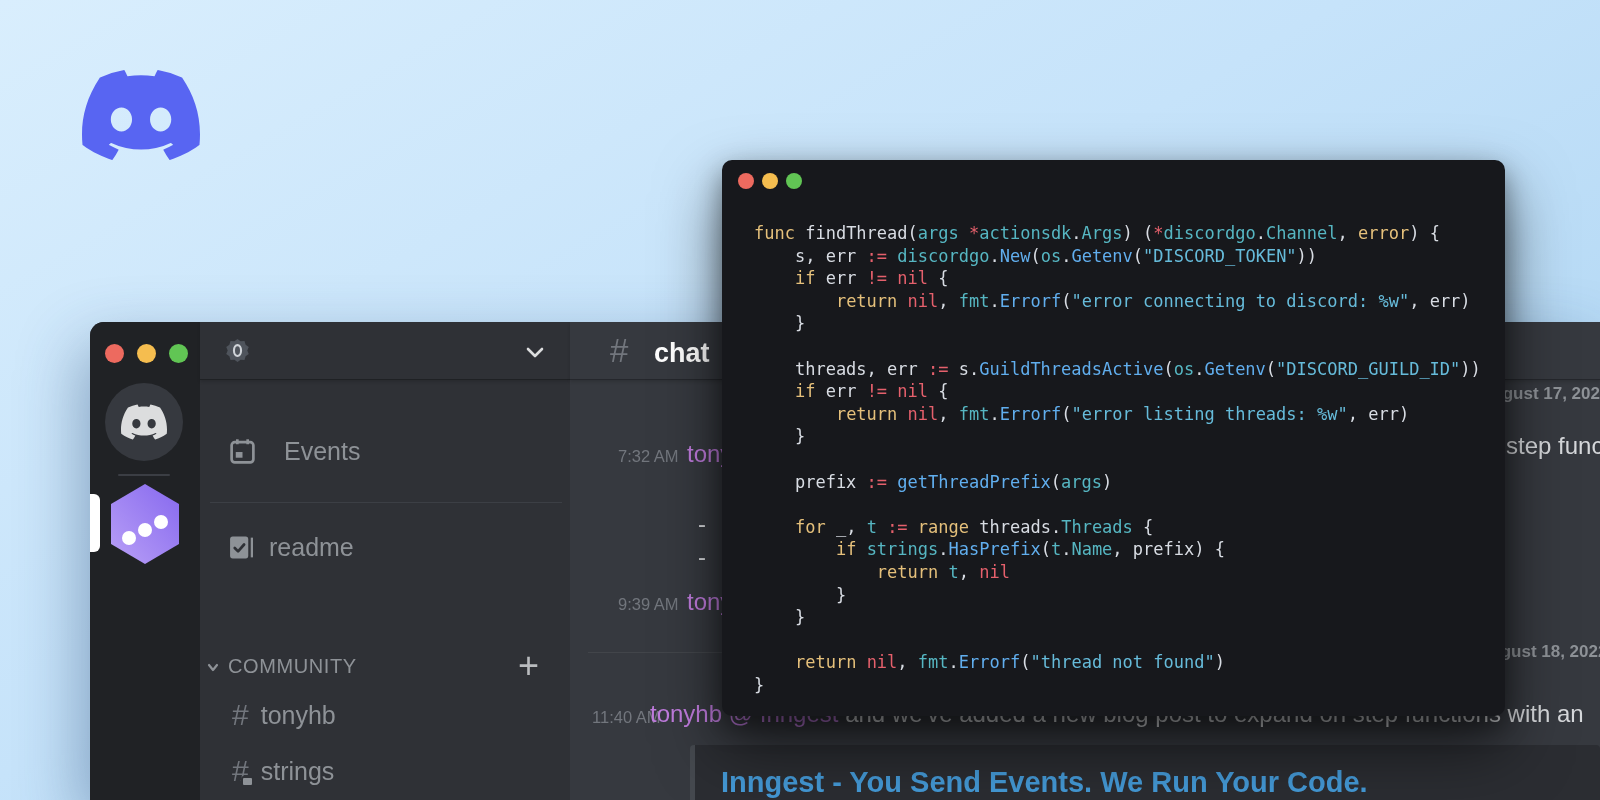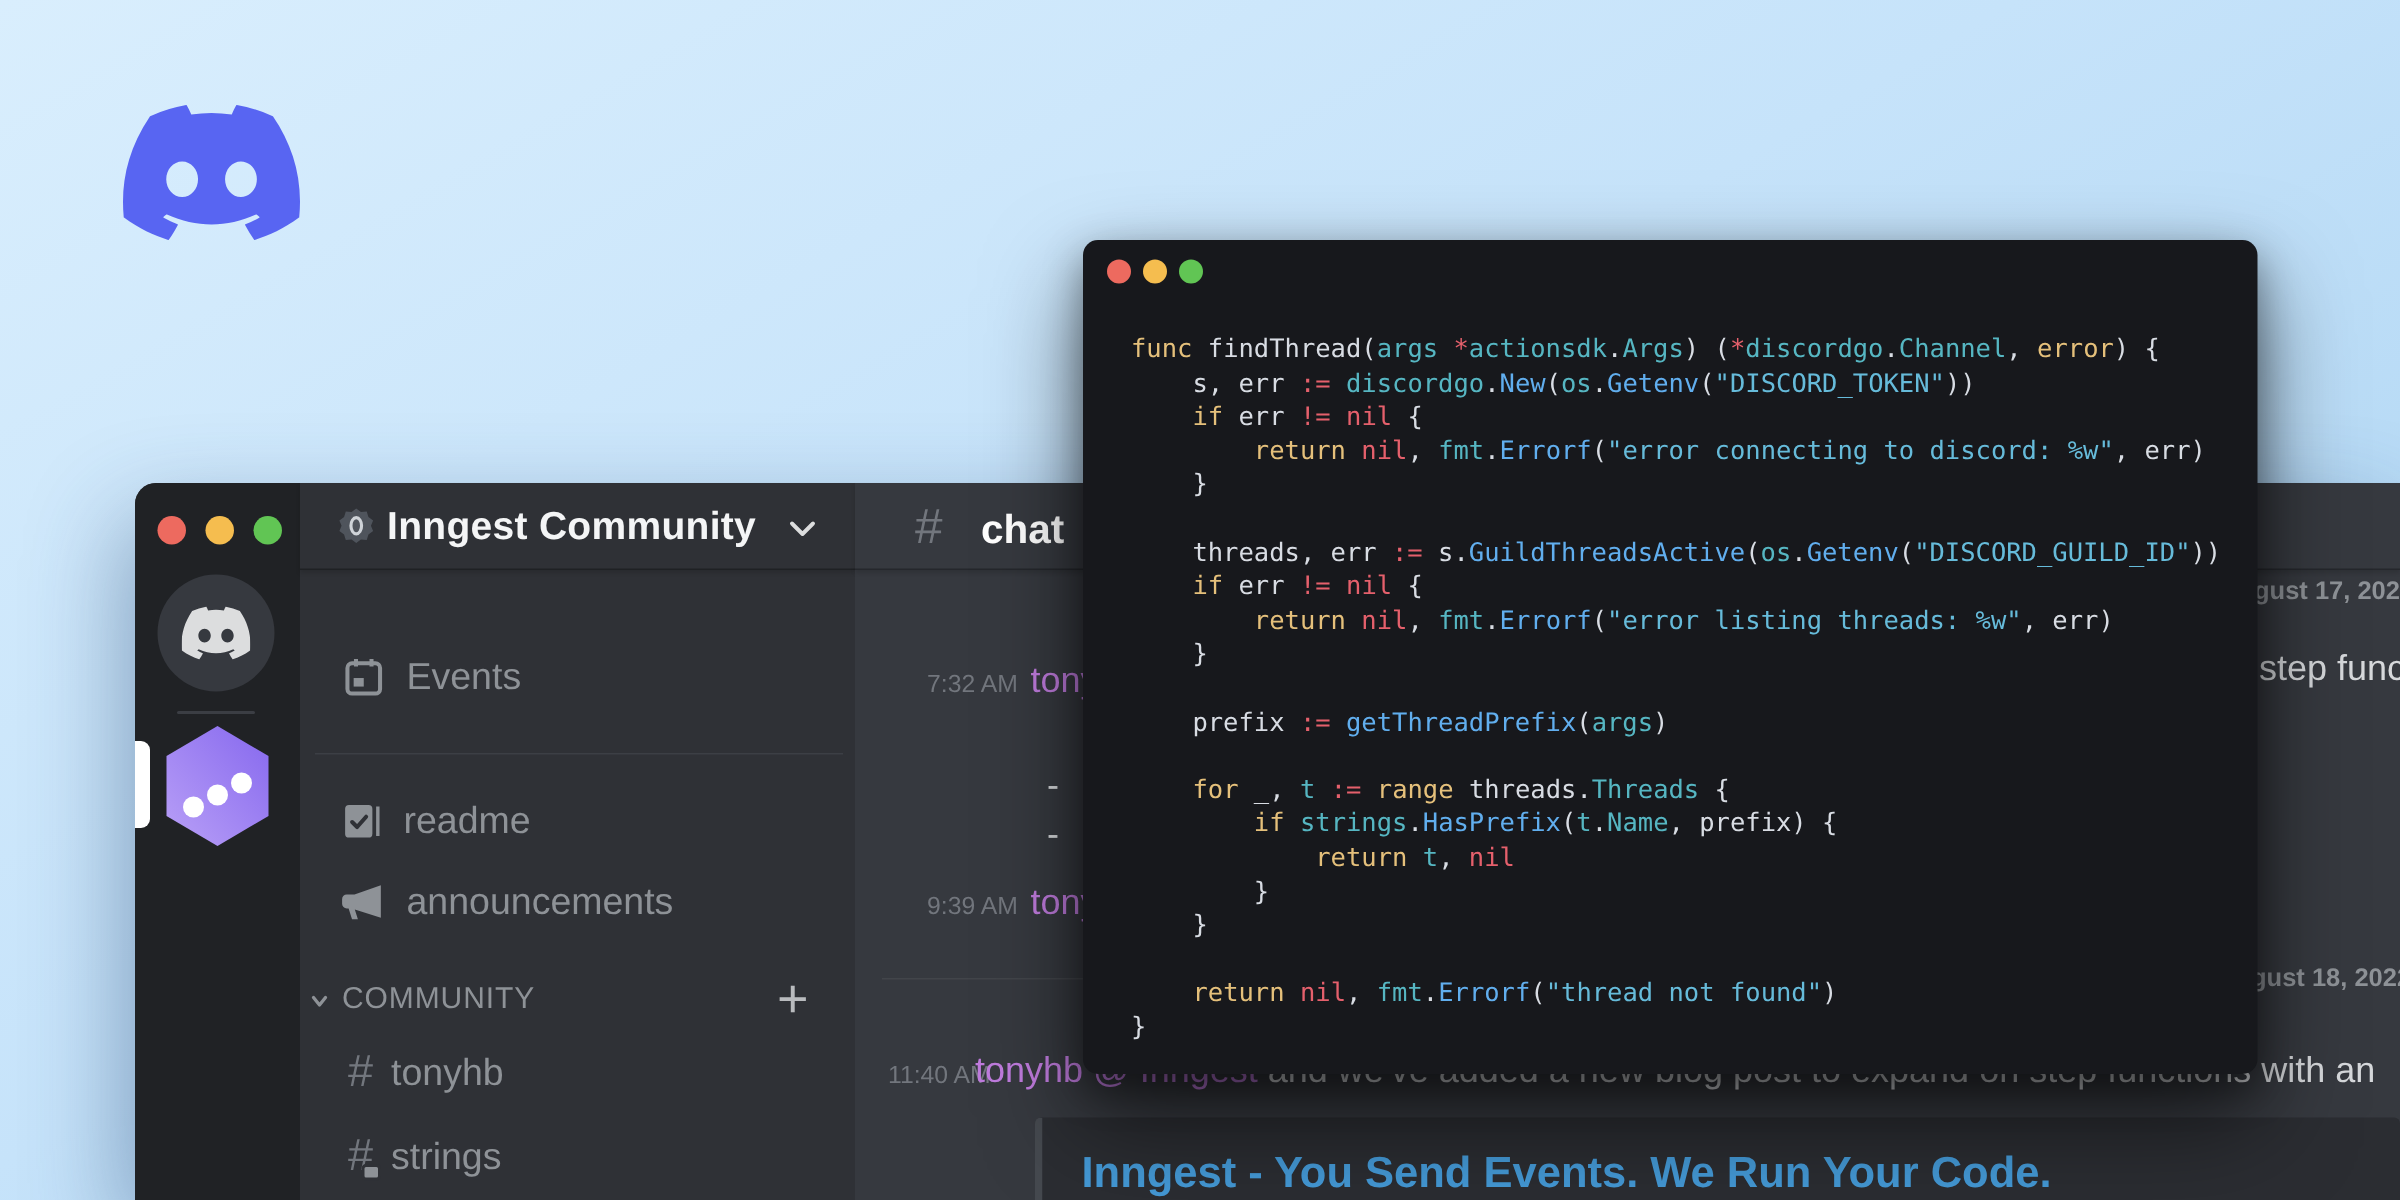--- a/index.html
+++ b/index.html
@@ -129,27 +129,26 @@
     <circle cx="53" cy="40" r="7" fill="#ffffff"></circle>
   </svg>
 
   <div class="sidebar">
 
     <div class="sb-header">
       <svg class="sb-badge" viewBox="0 0 24 24">
         <path d="M12 1l3 2.2 3.7-.3 1.1 3.5 3 2.2-1.4 3.4 1.4 3.4-3 2.2-1.1 3.5-3.7-.3L12 23l-3-2.2-3.7.3-1.1-3.5-3-2.2L2.6 12 1.2 8.6l3-2.2 1.1-3.5 3.7.3z" fill="#4f545c"></path>
         <ellipse cx="12" cy="12" rx="3.4" ry="5.2" fill="none" stroke="#cfd3d8" stroke-width="2"></ellipse>
       </svg>
-      <span class="sb-title">Inngest Community</span>
       <svg class="sb-chevron" width="22" height="22" viewBox="0 0 22 22">
         <polyline points="4,8 11,15 18,8" fill="none" stroke="#dcddde" stroke-width="2.6" stroke-linecap="round" stroke-linejoin="round"></polyline>
       </svg>
     </div>
 
-    <div class="chan-row" style="left:28px; top:112px;">
+    <div class="chan-row" style="left:28px; top:112px;gap:13px;">
       <span class="chan-icon">
         <svg width="29" height="29" viewBox="0 0 28 28">
           <rect x="3.5" y="5" width="21" height="19.5" rx="3" fill="none" stroke="#8e9297" stroke-width="2.6"></rect>
           <line x1="9" y1="2.2" x2="9" y2="7" stroke="#8e9297" stroke-width="2.6"></line>
           <line x1="19" y1="2.2" x2="19" y2="7" stroke="#8e9297" stroke-width="2.6"></line>
           <rect x="7.5" y="14.5" width="6.5" height="5.5" fill="#8e9297"></rect>
         </svg>
       </span>
       <span class="chan-label">Events</span>
     </div>
@@ -160,28 +159,20 @@
       <span class="chan-icon">
         <svg width="27" height="27" viewBox="0 0 26 26">
           <rect x="2" y="2.5" width="17.5" height="21" rx="2.5" fill="#8e9297"></rect>
           <path d="M6.5 13.5l3.2 3.2 5.8-6.6" fill="none" stroke="#2f3136" stroke-width="2.6" stroke-linecap="round" stroke-linejoin="round"></path>
           <path d="M23 3.5v19" stroke="#8e9297" stroke-width="2.2"></path>
         </svg>
       </span>
       <span class="chan-label">readme</span>
     </div>
 
-    <div class="chan-row" style="left:26px; top:262px;">
-      <span class="chan-icon">
-        <svg width="31" height="29" viewBox="0 0 30 28">
-          <path d="M27 3L10 9H5a3 3 0 00-3 3v3a3 3 0 003 3h1.2l2.2 7h3.8l-2-6.4L27 24z" fill="#8e9297"></path>
-        </svg>
-      </span>
-      <span class="chan-label">announcements</span>
-    </div>
 
     <div class="sect-row">
       <svg class="sect-chevron" width="14" height="14" viewBox="0 0 14 14">
         <polyline points="3,5 7,10 11,5" fill="none" stroke="#8e9297" stroke-width="2.2" stroke-linecap="round" stroke-linejoin="round"></polyline>
       </svg>
       <span class="sect-label">COMMUNITY</span>
     </div>
     <div class="add-btn">+</div>
 
     <div class="chan-row" style="left:32px; top:376px;">

